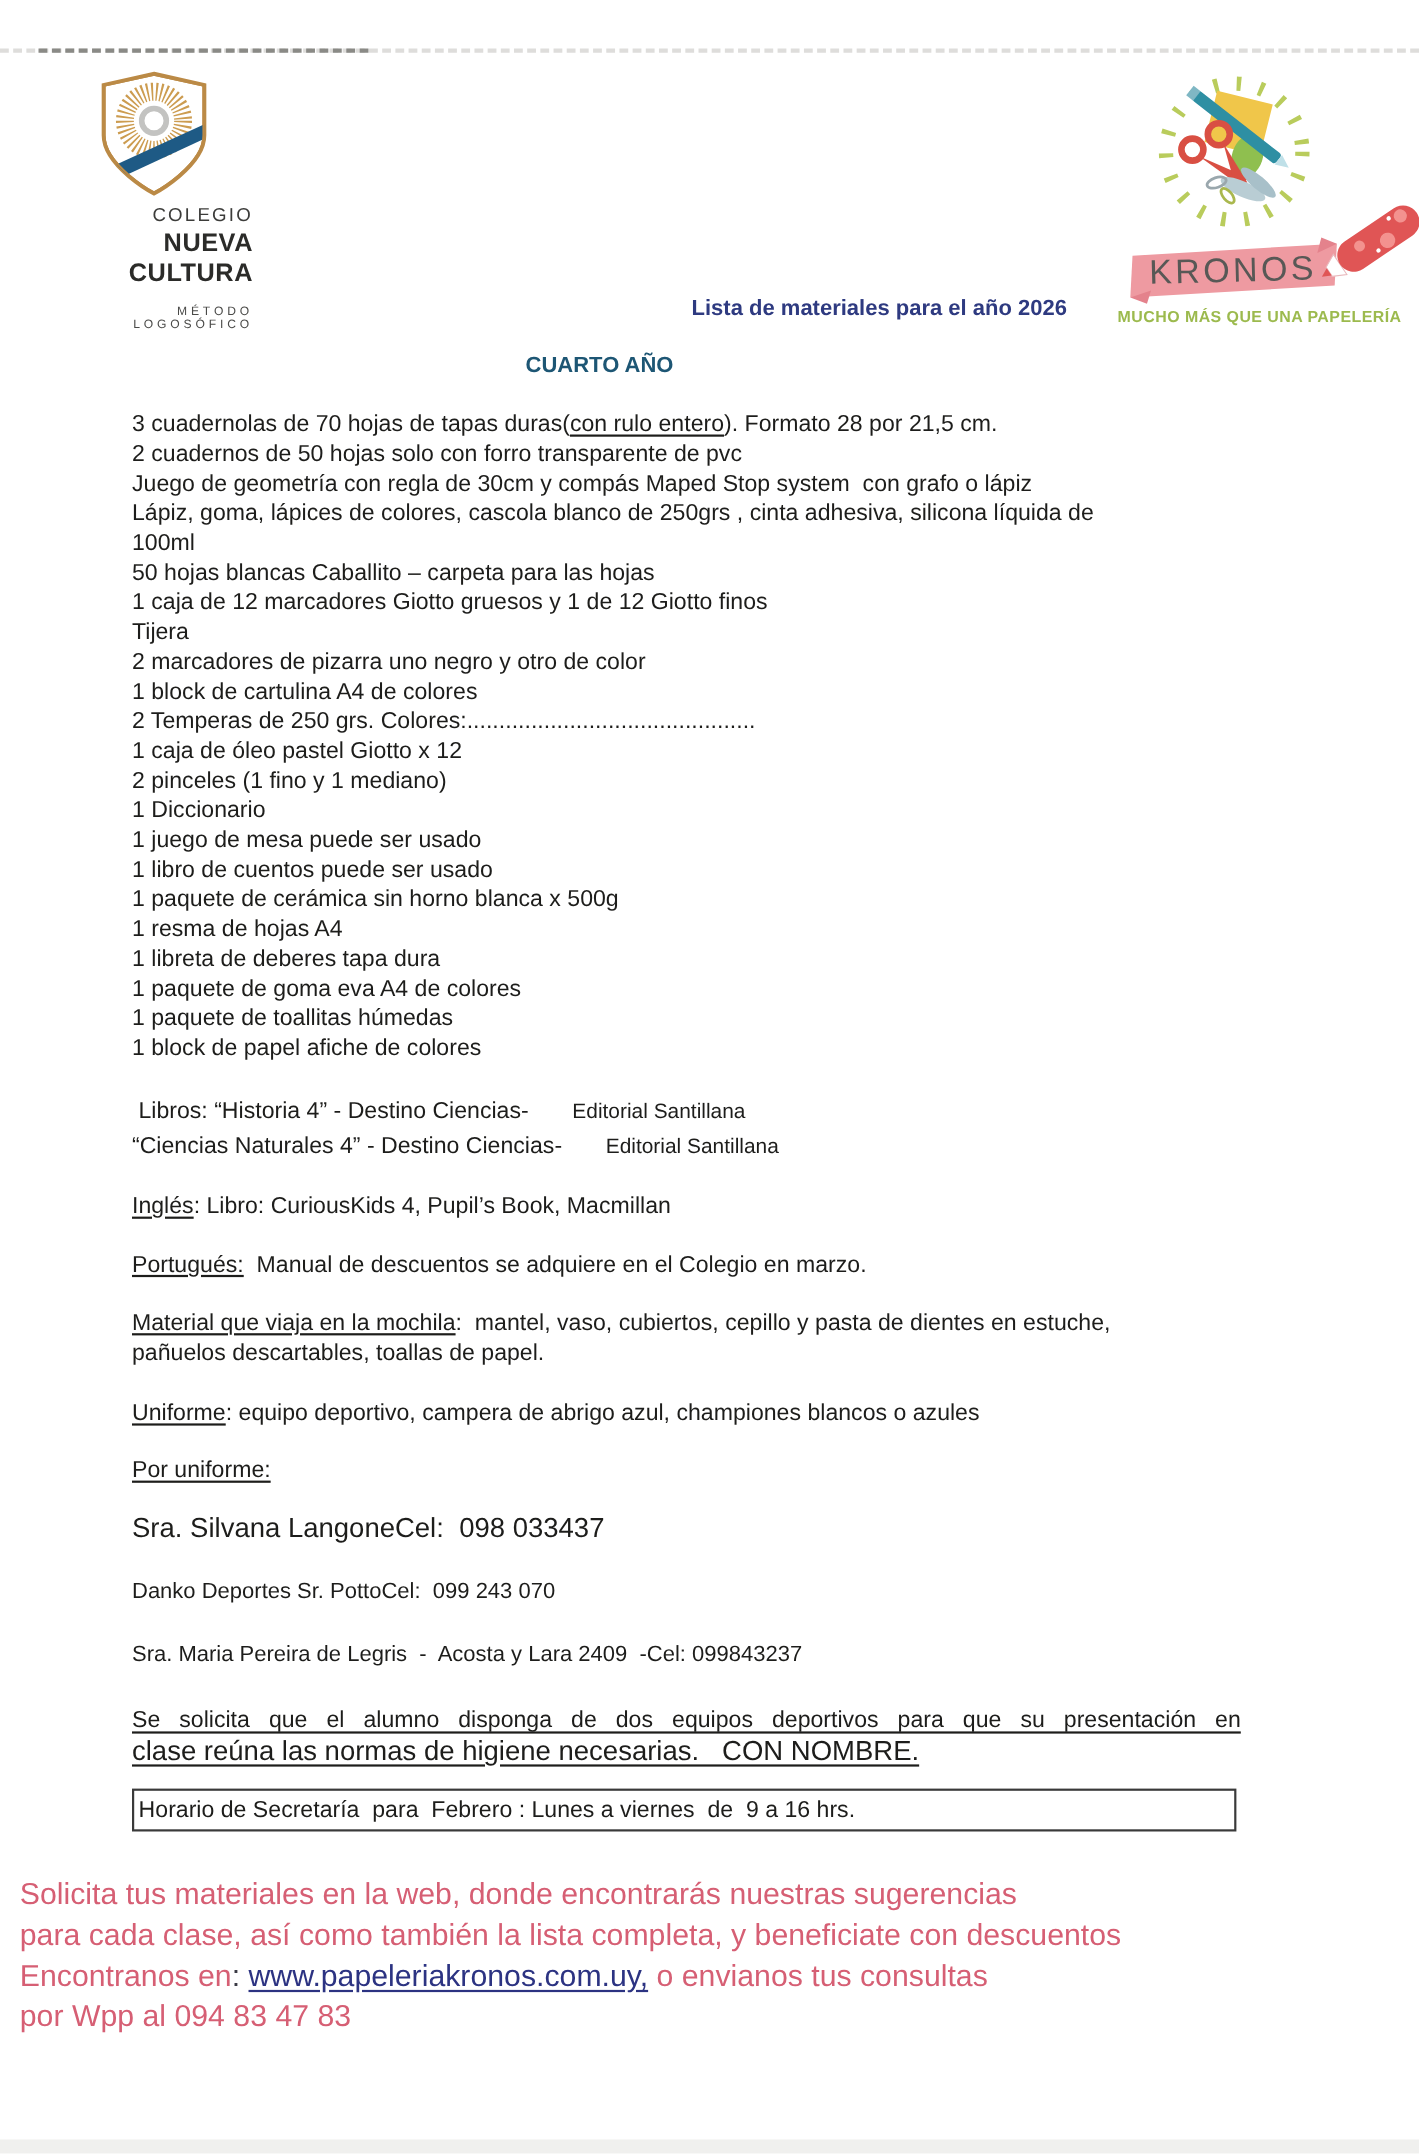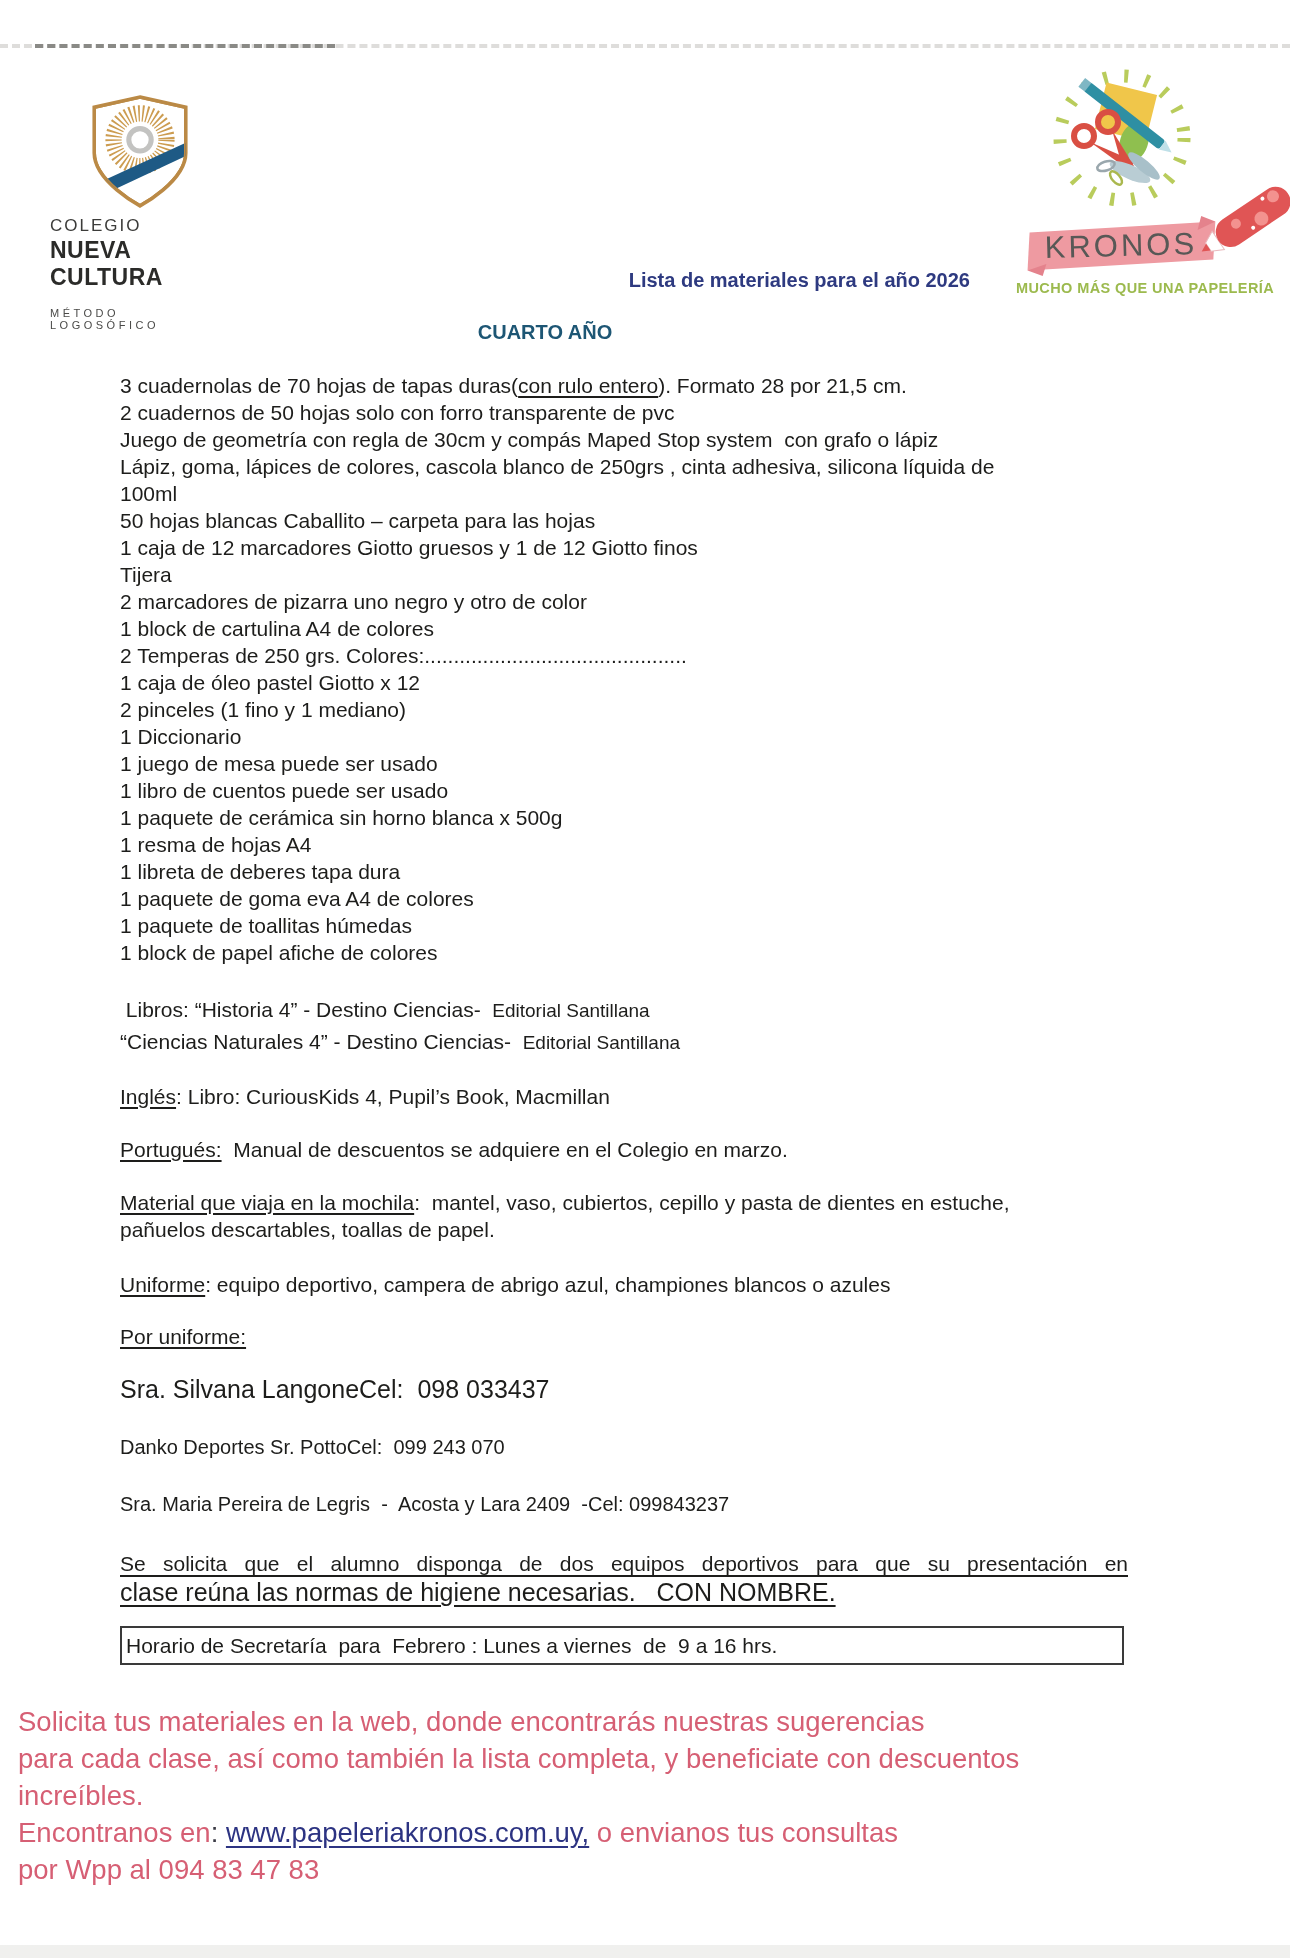--- a/index.html
+++ b/index.html
@@ -10,21 +10,21 @@
     font-family:"Liberation Sans","DejaVu Sans",sans-serif;
     color:#1d1d1b;
     overflow:hidden;
   }
   
   .top-dash{position:absolute;top:44px;left:0;width:100%;border-top:4px dashed #dedddb;}
   .top-dash-dark{position:absolute;top:44px;left:35px;width:300px;border-top:4px dashed #8a8a86;}
   .bottom-bar{position:absolute;bottom:0;left:0;width:100%;height:13px;background:#f0f0ee;}
 
   
-  .school-logo{position:absolute;left:50px;top:94px;width:180px;text-align:left;}
+  .school-logo{position:absolute;left:50px;top:64px;width:180px;text-align:right;}
   .school-logo svg{display:block;margin:0 auto;}
   .school-l1{font-size:17px;letter-spacing:2px;color:#3c3c3a;margin-top:6px;}
   .school-l2{font-size:23px;font-weight:bold;color:#2b2b29;letter-spacing:0.5px;margin-top:1px;}
   .school-l3{font-size:11px;letter-spacing:3.5px;color:#4a4a48;margin-top:16px;}
 
   
   .kronos-logo{position:absolute;left:1012px;top:50px;width:278px;}
   .kronos-tagline{font-size:14.5px;font-weight:bold;color:#9cba4e;letter-spacing:0.4px;white-space:nowrap;margin-top:-4px;margin-left:4px;}
 
   
@@ -32,21 +32,21 @@
   .doc-title{width:850px;text-align:right;font-size:20px;font-weight:bold;color:#2e3a80;line-height:24px;}
   .doc-subtitle{width:850px;text-align:center;font-size:20px;font-weight:bold;color:#1d5674;line-height:24px;margin-top:28px;}
 
   .materials{margin-top:28px;}
   .mat-line{font-size:21px;line-height:27px;white-space:pre-wrap;}
   .u{text-decoration:underline;text-underline-offset:3px;}
 
   .books{margin-top:30px;}
   .book-line{font-size:21px;line-height:27px;white-space:pre-wrap;}
   .book-line + .book-line{margin-top:4px;}
-  .editorial{font-size:19px;}
+  .editorial{font-size:19px;margin-left:28px;}
 
   .sec{font-size:21px;line-height:27px;white-space:pre-wrap;}
   .sec .label{text-decoration:underline;text-underline-offset:3px;}
   .sec-ingles{margin-top:27px;}
   .sec-portugues{margin-top:26px;}
   .sec-mochila{margin-top:26px;}
   .sec-uniforme{margin-top:28px;}
   .sec-poruniforme{margin-top:25px;}
 
   .contact{white-space:pre-wrap;}
@@ -203,19 +203,18 @@
       <div class="notice-l2">clase reúna las normas de higiene necesarias.   CON NOMBRE.</div>
     </div>
 
     <div class="schedule-box">Horario de Secretaría  para  Febrero : Lunes a viernes  de  9 a 16 hrs.</div>
 
   </div>
 
   <div class="footer">
     <div class="f-line">Solicita tus materiales en la web, donde encontrarás nuestras sugerencias</div>
     <div class="f-line">para cada clase, así como también la lista completa, y beneficiate con descuentos</div>
-    <div class="f-line">increíbles.</div>
     <div class="f-line"><span>Encontranos en</span><span class="colon">: </span><span class="site-link">www.papeleriakronos.com.uy,</span><span> o envianos tus consultas</span></div>
     <div class="f-line">por Wpp al 094 83 47 83</div>
   </div>
 
   <div class="bottom-bar"></div>
 </div>
 
 </body></html>

